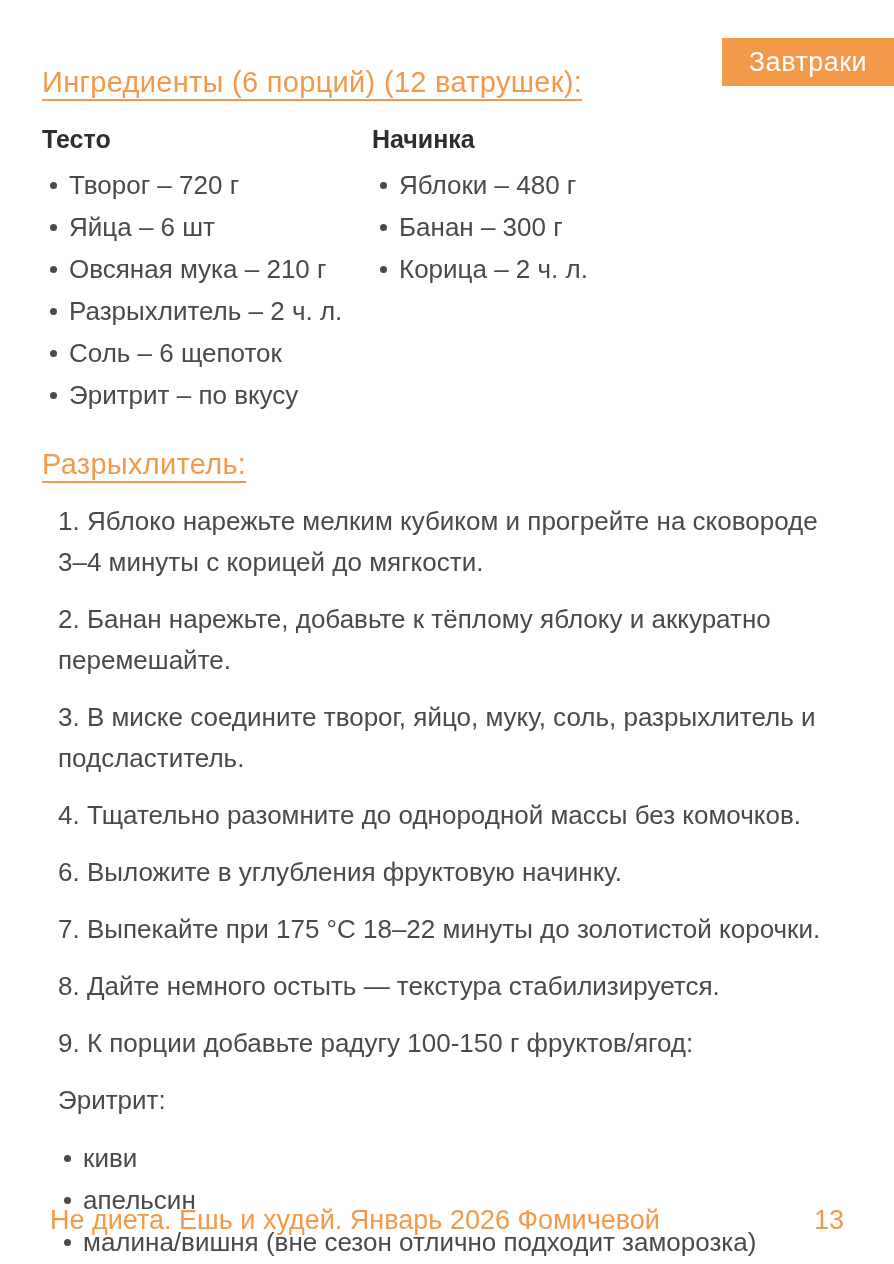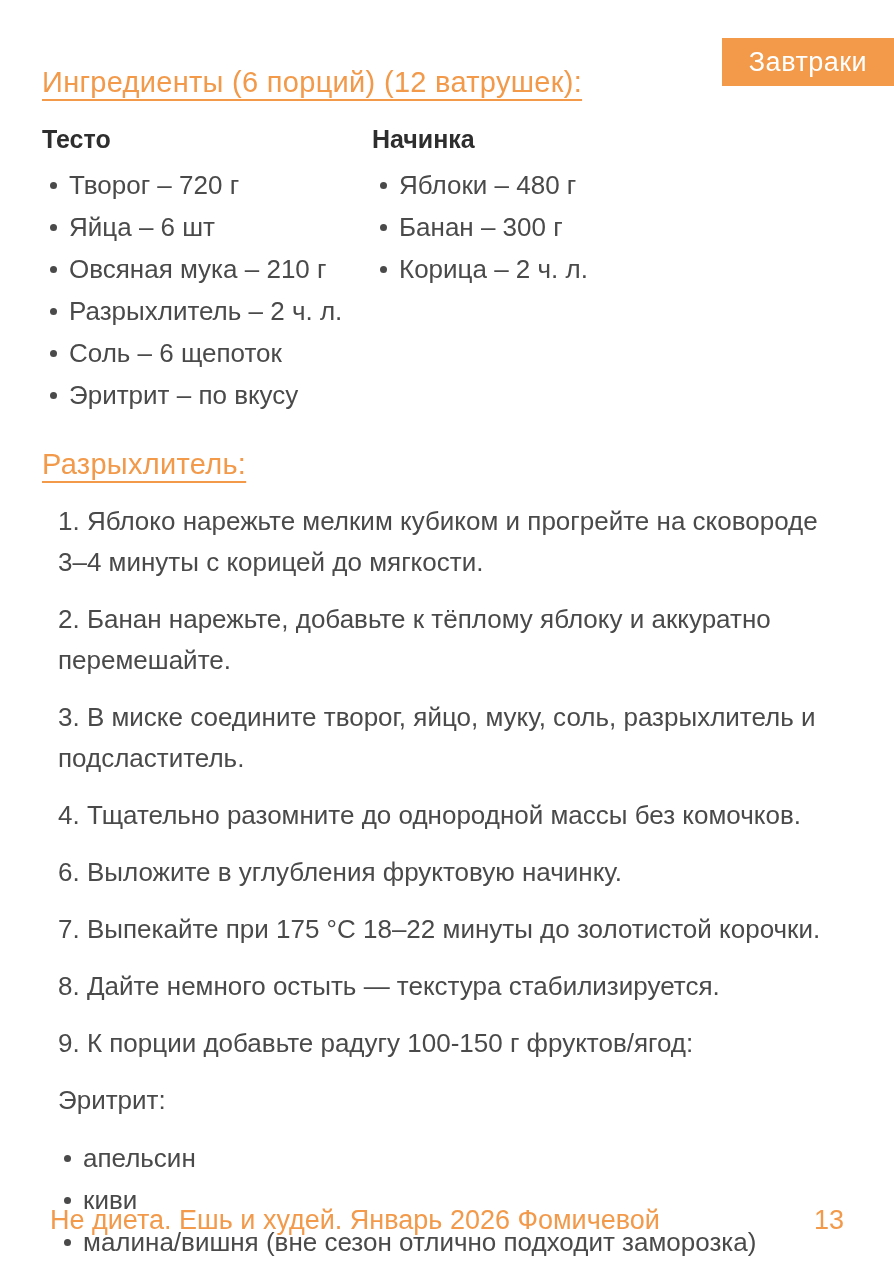--- a/index.html
+++ b/index.html
@@ -135,22 +135,22 @@
       <p>3. В миске соедините творог, яйцо, муку, соль, разрыхлитель и подсластитель.</p>
       <p>4. Тщательно разомните до однородной массы без комочков.</p>
       <p>6. Выложите в углубления фруктовую начинку.</p>
       <p>7. Выпекайте при 175 °C 18–22 минуты до золотистой корочки.</p>
       <p>8. Дайте немного остыть — текстура стабилизируется.</p>
       <p>9. К порции добавьте радугу 100-150 г фруктов/ягод:</p>
       <p>Эритрит:</p>
     </div>
 
     <ul class="dot-list variants">
+      <li>киви</li>
       <li>апельсин</li>
-      <li>киви</li>
       <li>малина/вишня (вне сезон отлично подходит заморозка)</li>
     </ul>
 
   </div>
 
   <div class="footer">
     <span>Не диета. Ешь и худей. Январь 2026 Фомичевой</span>
     <span>13</span>
   </div>
 

